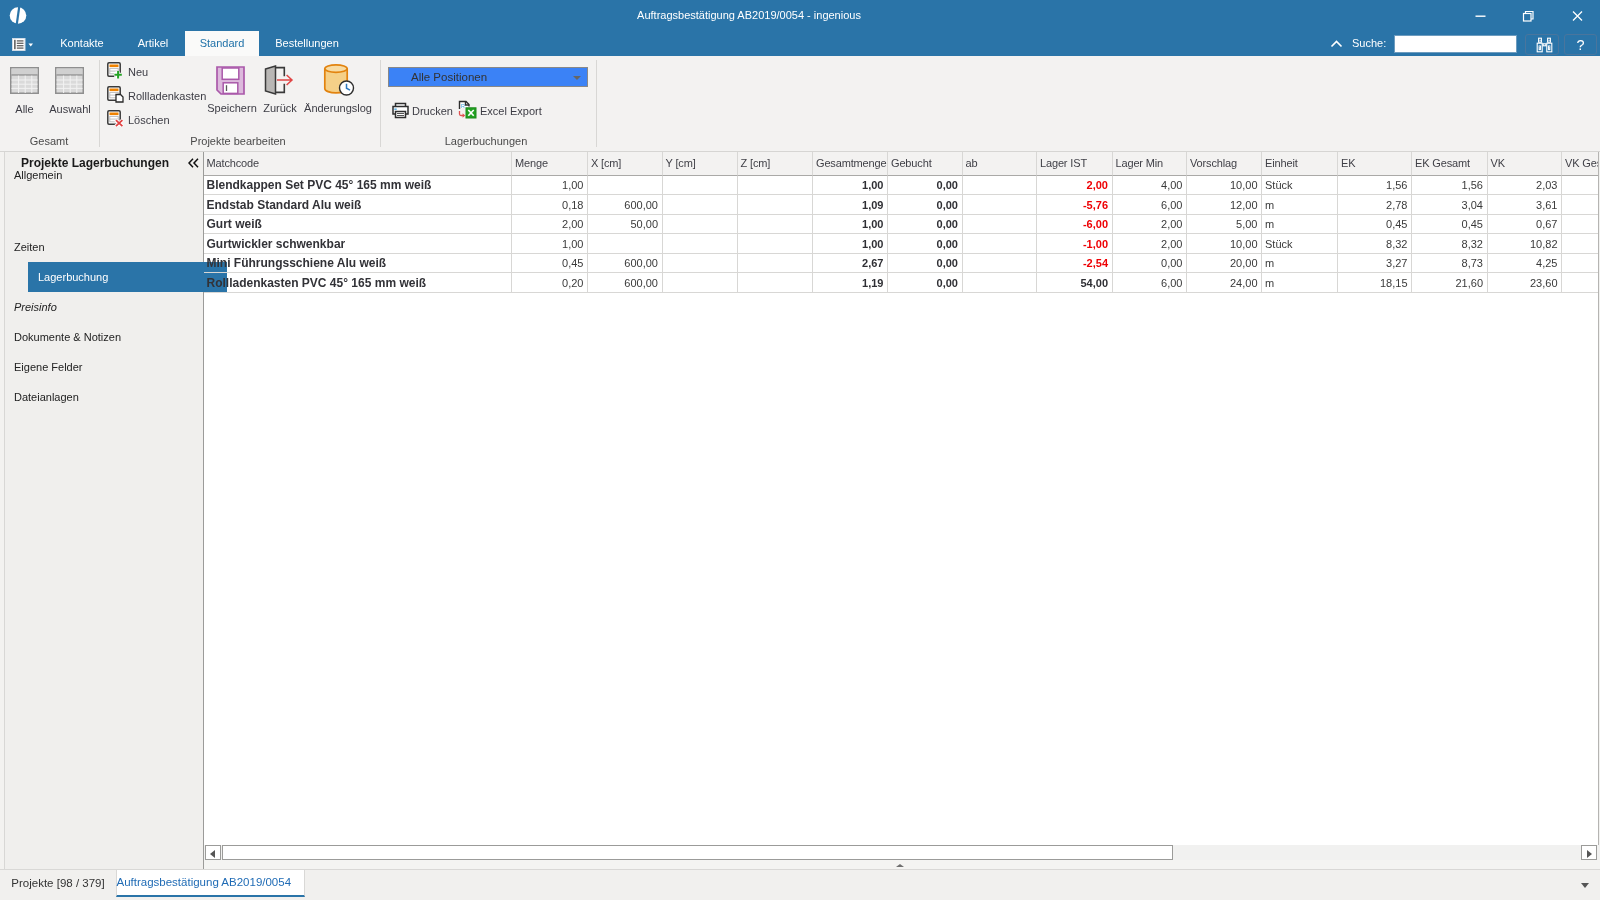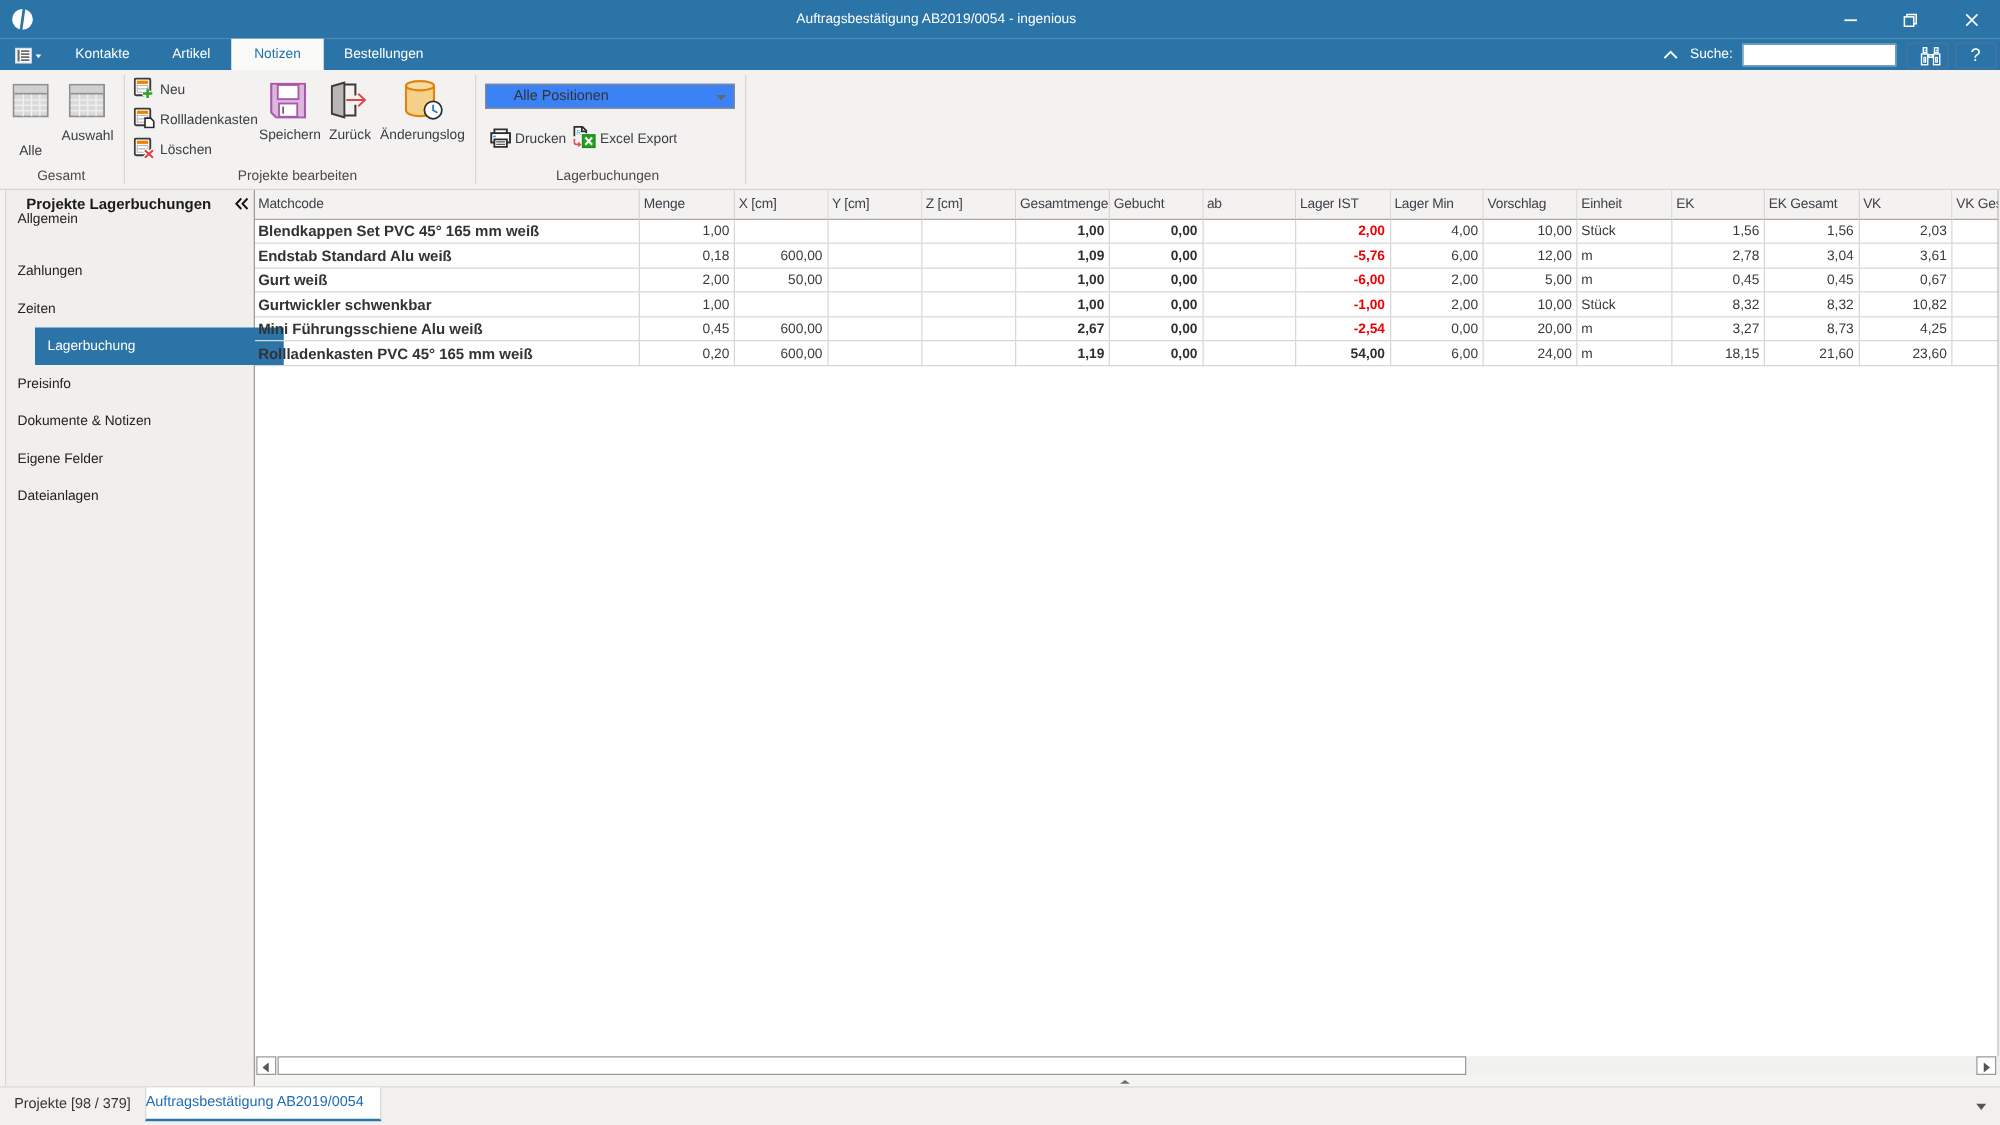--- a/index.html
+++ b/index.html
@@ -84,21 +84,21 @@
     <rect x="0.5" y="0.5" width="12.5" height="12" fill="#fff" stroke="#cfdbe6"></rect>
     <rect x="2" y="1.8" width="1.7" height="9.4" fill="#6b6b6b"></rect>
     <rect x="4.8" y="2.2" width="6.7" height="1.4" fill="#6b6b6b"></rect>
     <rect x="4.8" y="4.6" width="6.7" height="1.4" fill="#6b6b6b"></rect>
     <rect x="4.8" y="7" width="6.7" height="1.4" fill="#6b6b6b"></rect>
     <rect x="4.8" y="9.4" width="6.7" height="1.4" fill="#6b6b6b"></rect>
     <path d="M16.5 5.5 l4.5 0 -2.25 3 z" fill="#fff"></path>
   </svg>
   <div class="menuitem" style="left:48px;width:68px;">Kontakte</div>
   <div class="menuitem" style="left:125px;width:56px;">Artikel</div>
-  <div id="tab-projekte">Notizen</div>
+  <div id="tab-projekte">Standard</div>
   <div class="menuitem" style="left:268px;width:78px;">Bestellungen</div>
   <svg class="abs" style="left:1330px;top:9px" width="13" height="8" viewBox="0 0 13 8">
       <path d="M1.5 6.5 L6.5 1.5 L11.5 6.5" fill="none" stroke="#fff" stroke-width="1.6"></path>
     </svg>
   <div class="menuitem" style="left:1352px;width:40px;text-align:left;">Suche:</div>
   <div class="abs" style="left:1394px;top:3.5px;width:123px;height:18px;background:#fff;border:1px solid #6d9cbf;"></div>
   <div class="abs" style="left:1524.5px;top:2.5px;width:34px;height:21px;border:1px solid #49759d;border-radius:3px;">
     <svg class="abs" style="left:10px;top:2.5px" width="17" height="16" viewBox="0 0 17 16">
       <g fill="none" stroke="#fff" stroke-width="1.1">
         <rect x="1.2" y="6.2" width="5" height="8.6"></rect>
@@ -130,21 +130,21 @@
     <rect x="1.5" y="7.3" width="26" height="1.3" fill="#909090"></rect>
     <g stroke="#f2f2f2" stroke-width="1">
       <line x1="8.6" y1="8.6" x2="8.6" y2="26"></line>
         <line x1="15.2" y1="8.6" x2="15.2" y2="26"></line>
         <line x1="21.8" y1="8.6" x2="21.8" y2="26"></line>
       <line x1="1.5" y1="13" x2="27.5" y2="13"></line>
         <line x1="1.5" y1="17.2" x2="27.5" y2="17.2"></line>
         <line x1="1.5" y1="21.4" x2="27.5" y2="21.4"></line>
     </g>
   </svg>
-  <div class="smalltext" style="left:10px;top:45px;width:29px;text-align:center;margin-top:12px;">Alle</div>
+  <div class="smalltext" style="left:10px;top:45px;width:29px;text-align:center;">Alle</div>
   <svg class="abs" style="left:55px;top:11px" width="29" height="27" viewBox="0 0 29 27">
     <rect x="0.75" y="0.75" width="27.5" height="25.5" fill="#dadada" stroke="#8f8f8f" stroke-width="1.5"></rect>
     <rect x="1.5" y="1.5" width="26" height="6" fill="#d0d0d0"></rect>
     <rect x="1.5" y="7.3" width="26" height="1.3" fill="#909090"></rect>
     <g stroke="#f2f2f2" stroke-width="1">
       <line x1="8.6" y1="8.6" x2="8.6" y2="26"></line>
         <line x1="15.2" y1="8.6" x2="15.2" y2="26"></line>
         <line x1="21.8" y1="8.6" x2="21.8" y2="26"></line>
       <line x1="1.5" y1="13" x2="27.5" y2="13"></line>
         <line x1="1.5" y1="17.2" x2="27.5" y2="17.2"></line>
@@ -227,24 +227,23 @@
 
 <div id="content">
   <div id="sidebar-strip"></div>
   <div id="sidebar">
     <div class="abs" style="left:0;top:0;width:1px;height:717px;background:#d8d7d5;"></div>
     <div id="sb-head">Projekte Lagerbuchungen</div>
     <svg class="abs" style="left:184px;top:6px" width="11" height="10" viewBox="0 0 11 10">
         <path d="M5 0.8 L1 5 L5 9.2 M10 0.8 L6 5 L10 9.2" fill="none" stroke="#111" stroke-width="1.5"></path>
       </svg>
     <div class="sb-item" style="top:8px;">Allgemein</div>
-    <div class="sb-item" style="top:50px;">Zahlungen</div>
     <div class="sb-item" style="top:80px;">Zeiten</div>
     <div class="sb-item sb-sel" style="top:110px;margin-left:24px;">Lagerbuchung</div>
-    <div class="sb-item" style="top:140px;">Preisinfo</div>
+    <div class="sb-item" style="top:140px;font-style:italic;">Preisinfo</div>
     <div class="sb-item" style="top:170px;">Dokumente &amp; Notizen</div>
     <div class="sb-item" style="top:200px;">Eigene Felder</div>
     <div class="sb-item" style="top:230px;">Dateianlagen</div>
   </div>
 
   <table id="tbl" cellspacing="0">
     <colgroup>
       <col style="width:308.5px">
         <col style="width:76px">
         <col style="width:74.5px">

